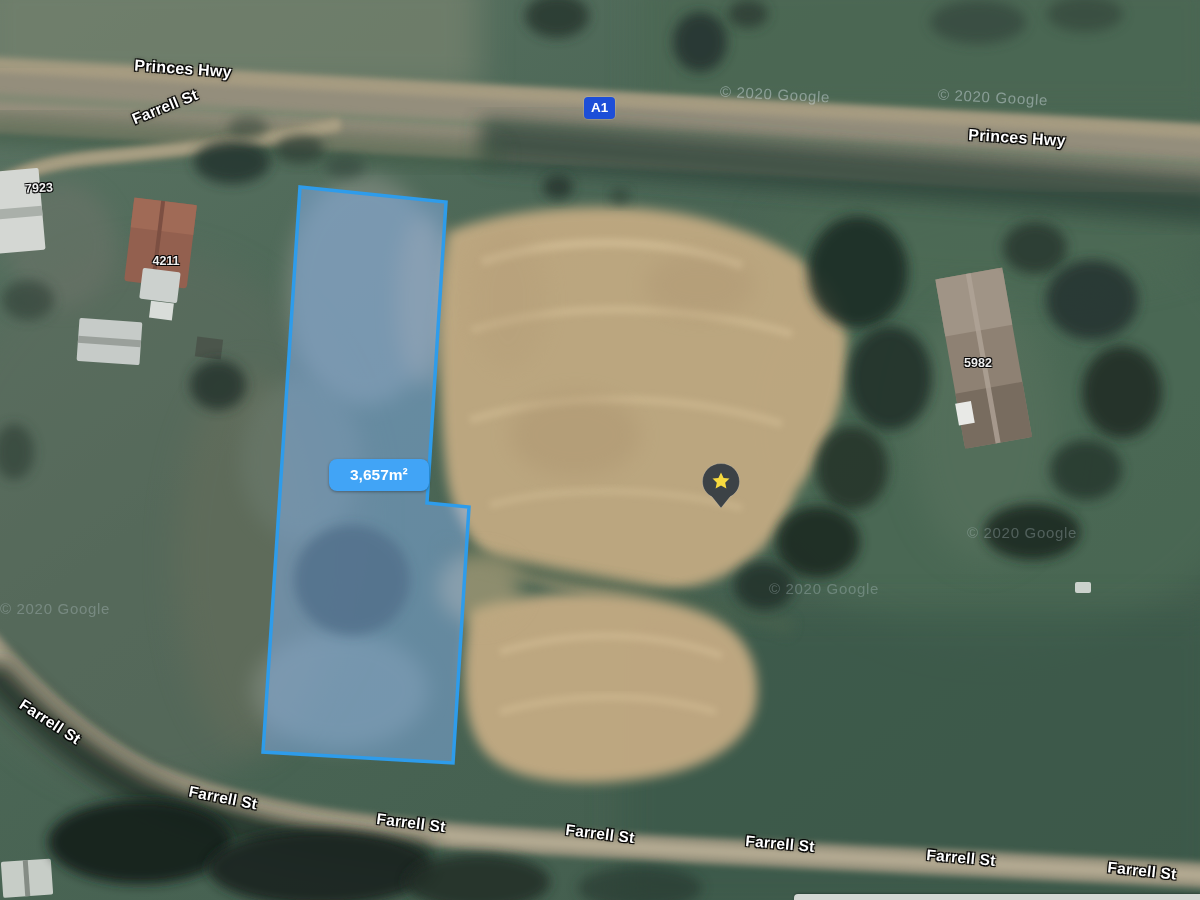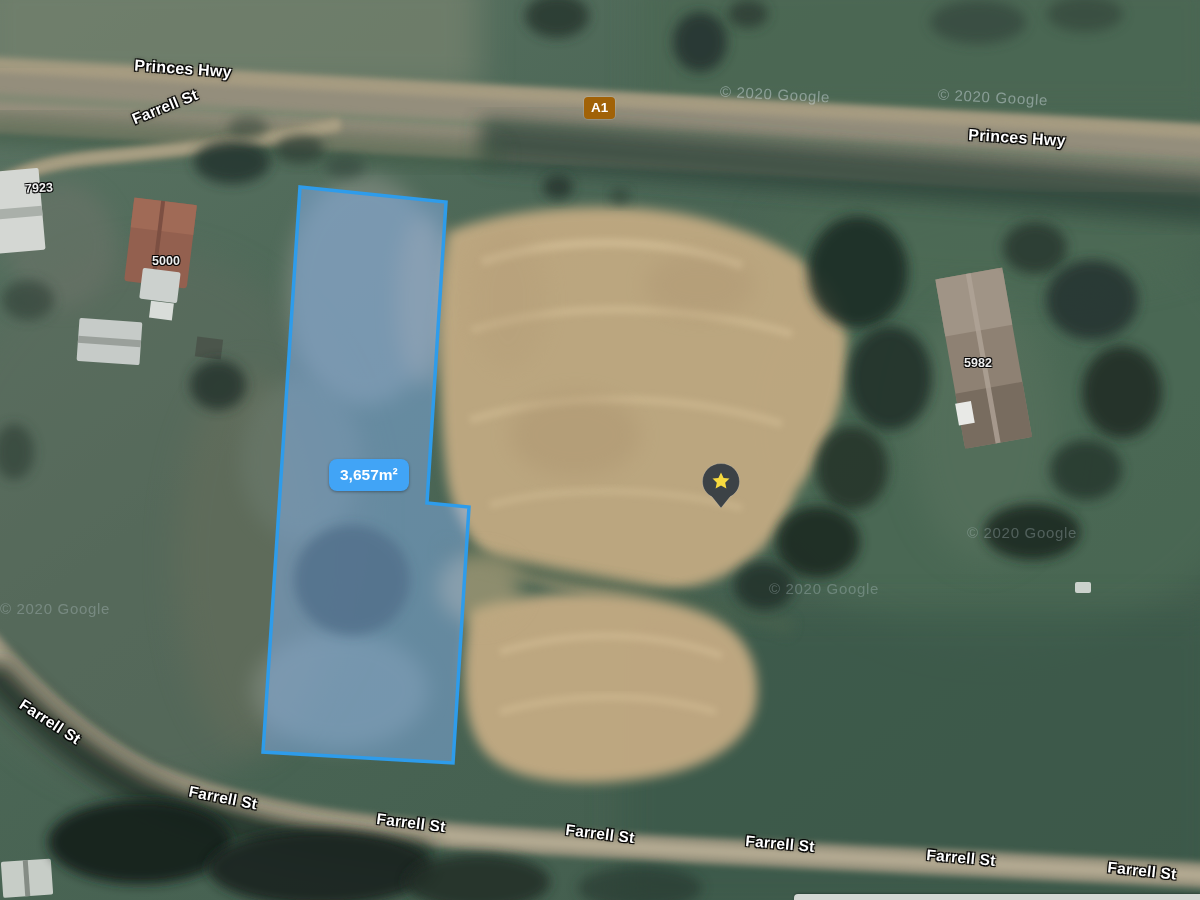--- a/index.html
+++ b/index.html
@@ -27,27 +27,27 @@
   }
   .wm{
     left:var(--x);top:var(--y);
     transform:translate(-50%,-50%) rotate(var(--r,0deg));
     white-space:nowrap;font-size:15px;letter-spacing:.7px;
     color:rgba(213,223,231,.45);
   }
   .wm.dim{color:rgba(210,222,230,.28);}
   
   #route-badge{
-    left:584px;top:97px;background:#a16207;color:#fff;
+    left:584px;top:97px;background:#1d4ed8;color:#fff;
     font-size:13.5px;font-weight:700;padding:4px 7px;border-radius:4px;line-height:1;
     box-shadow:0 0 0 1px rgba(255,255,255,.12);
   }
   #area-badge{
     left:329px;top:459px;background:#41a4f6;color:#fff;
-    font-size:15.5px;font-weight:700;padding:8px 11px;border-radius:8px;line-height:1;
+    font-size:15.5px;font-weight:700;padding:8px 21px;border-radius:8px;line-height:1;
     box-shadow:0 1px 3px rgba(0,0,0,.35);
   }
   
   #bottom-panel{
     left:794px;top:894px;width:406px;height:7px;
     background:#d4d8d4;border-radius:4px 0 0 0;box-shadow:0 -1px 2px rgba(0,0,0,.25);
   }
 </style>
 </head>
 <body>
@@ -202,21 +202,21 @@
   <span class="lbl big" style="--x:1017px;--y:138px;--r:3.5deg">Princes Hwy</span>
   <span class="lbl" style="--x:50px;--y:722px;--r:33deg">Farrell St</span>
   <span class="lbl" style="--x:223px;--y:798px;--r:11deg">Farrell St</span>
   <span class="lbl" style="--x:411px;--y:823px;--r:7deg">Farrell St</span>
   <span class="lbl" style="--x:600px;--y:834px;--r:7deg">Farrell St</span>
   <span class="lbl" style="--x:780px;--y:844px;--r:5deg">Farrell St</span>
   <span class="lbl" style="--x:961px;--y:858px;--r:5deg">Farrell St</span>
   <span class="lbl" style="--x:1142px;--y:871px;--r:6deg">Farrell St</span>
 
   <span class="lbl num" style="--x:39px;--y:188px;--r:-3deg">7923</span>
-  <span class="lbl num" style="--x:166px;--y:261px">5000</span>
+  <span class="lbl num" style="--x:166px;--y:261px">4211</span>
   <span class="lbl num" style="--x:978px;--y:363px">5982</span>
 
   <span class="wm" style="--x:775px;--y:94px;--r:3deg">© 2020 Google</span>
   <span class="wm" style="--x:993px;--y:97px;--r:3deg">© 2020 Google</span>
   <span class="wm dim" style="--x:55px;--y:608px">© 2020 Google</span>
   <span class="wm dim" style="--x:824px;--y:588px">© 2020 Google</span>
   <span class="wm dim" style="--x:1022px;--y:532px">© 2020 Google</span>
 
   <div id="bottom-panel"></div>
 

